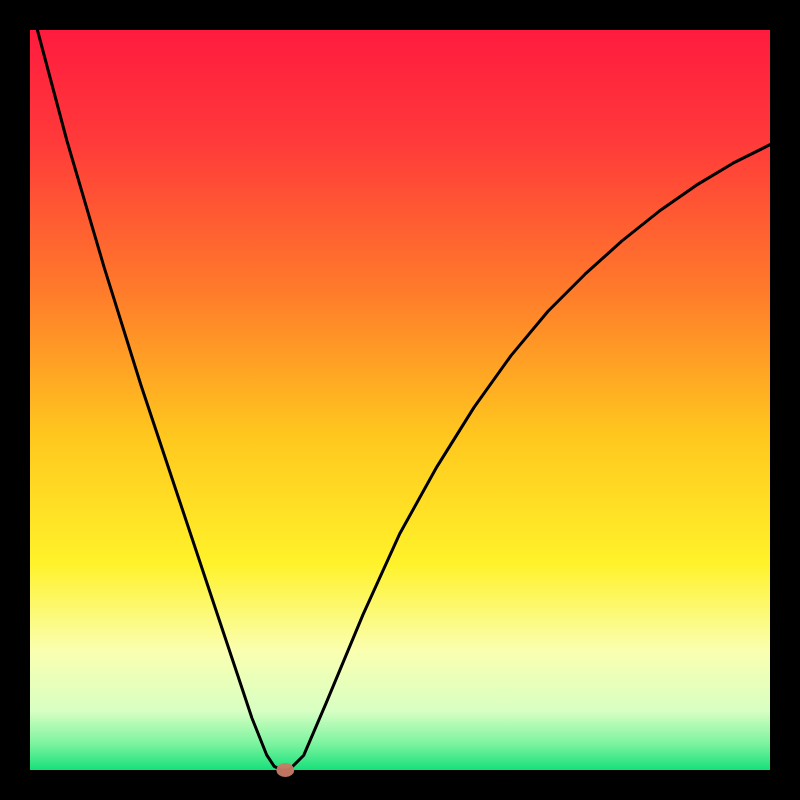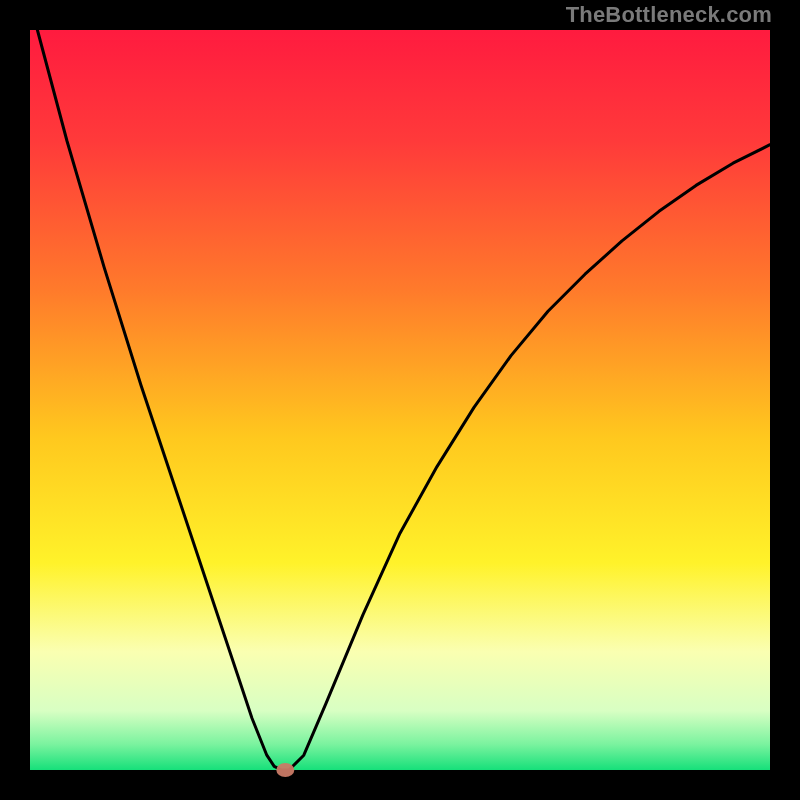--- a/index.html
+++ b/index.html
@@ -31,21 +31,20 @@
   svg.plot {
     position: absolute;
     left: 0;
     top: 0;
   }
 </style>
 </head>
 <body>
 
 <div class="frame">
-  <div class="watermark">TheBottleneck.com</div>
   <svg class="plot" width="800" height="800" viewBox="0 0 800 800">
     <defs>
       <linearGradient id="bg-grad" x1="0" y1="0" x2="0" y2="1">
           <stop offset="0%" stop-color="#ff1b3f"></stop>
           <stop offset="15%" stop-color="#ff3a3a"></stop>
           <stop offset="35%" stop-color="#ff7a2b"></stop>
           <stop offset="55.00000000000001%" stop-color="#ffc81e"></stop>
           <stop offset="72%" stop-color="#fff22a"></stop>
           <stop offset="84%" stop-color="#faffb1"></stop>
           <stop offset="92%" stop-color="#d8ffc3"></stop>

